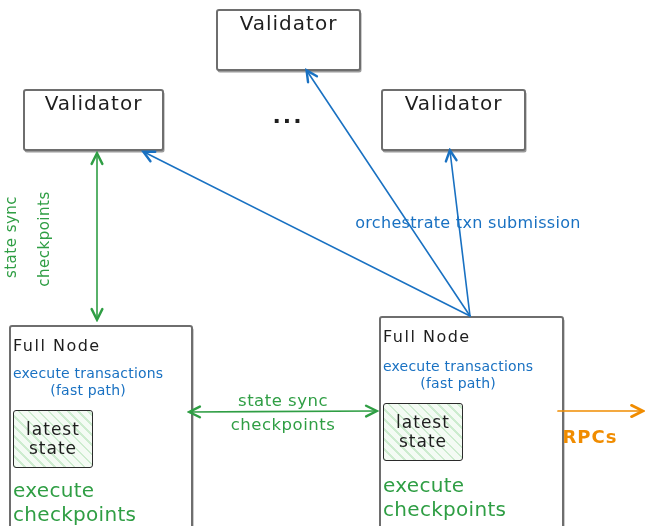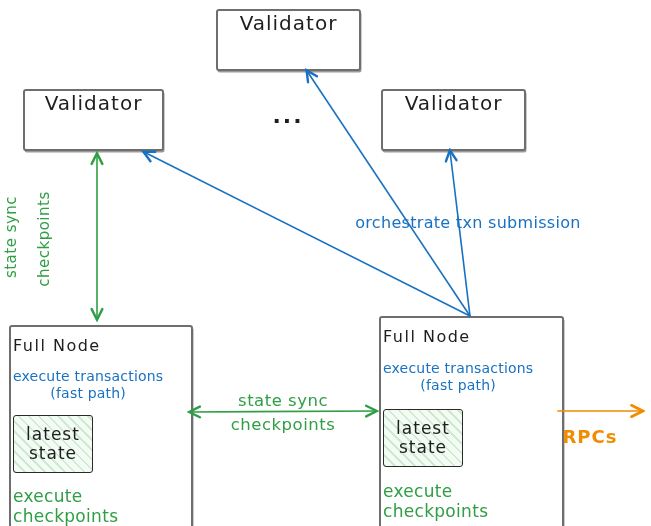--- a/index.html
+++ b/index.html
@@ -24,21 +24,21 @@
   .fullnode-left{left:9px; top:325px; width:176px; height:190px;}
   .fullnode-right{left:379px; top:316px; width:177px; height:194px;}
   .fn-title{font-size:16px; letter-spacing:1.5px;}
   .fn-exec{color:var(--c-blue); font-size:14px; line-height:1.2; text-align:center; letter-spacing:0.2px;}
   .state-box{
     width:78px; height:56px; border:1.6px solid #2b2b2b; border-radius:3px;
     display:flex; flex-direction:column; align-items:center; justify-content:center;
     font-size:17px; line-height:1.12; letter-spacing:1px;
     background:repeating-linear-gradient(45deg,#cdeccf 0 1.8px,#f4fbf4 1.8px 7px);
   }
-  .fn-footer{color:var(--c-green); font-size:17px; letter-spacing:0.3px;}
+  .fn-footer{color:var(--c-green); font-size:20px; letter-spacing:0.3px;}
   .ellipsis{
     position:absolute; left:266px; top:103px; width:44px; text-align:center;
     font-size:22px; font-weight:bold; letter-spacing:2px; color:var(--c-ink);
   }
   svg.wires{position:absolute; left:0; top:0; pointer-events:none;}
   .s-blue{stroke:var(--c-blue); fill:none; stroke-width:1.6; stroke-linecap:round;}
   .s-green{stroke:var(--c-green); fill:none; stroke-width:1.6; stroke-linecap:round;}
   .s-orange{stroke:var(--c-orange); fill:none; stroke-width:1.7; stroke-linecap:round;}
   .lbl{position:absolute; text-align:center; white-space:nowrap;}
   .lbl-green{color:var(--c-green);}

